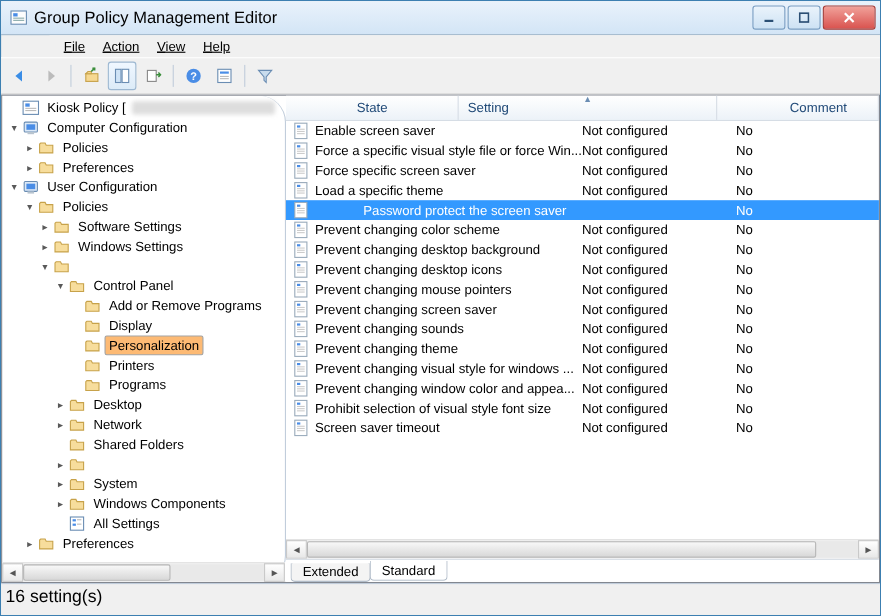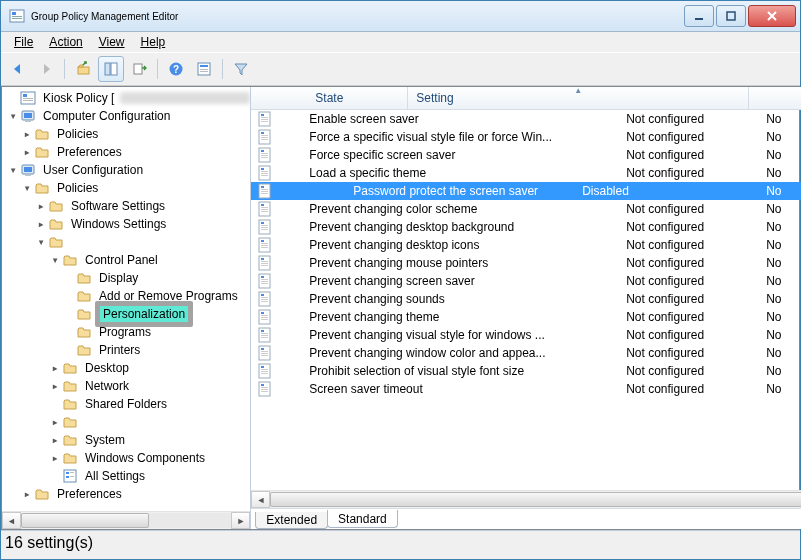--- a/index.html
+++ b/index.html
@@ -1,54 +1,54 @@
 <!DOCTYPE html>
 <html><head>
 <meta charset="utf-8">
 <style>
   body { margin:0; font-family:"Segoe UI",Tahoma,sans-serif; font-size:12px; color:#000; background:#fff; }
   .window { width:801px; height:560px; border:1px solid #3c7fb1; display:flex; flex-direction:column; background:#f0f0f0; box-sizing:border-box; }
   .titlebar { height:30px; background:linear-gradient(to bottom,#e9f2fb,#d3e5f6); display:flex; align-items:center; padding:0 4px; border-bottom:1px solid #a0b7cc; }
   .titlebar .icon { width:16px; height:16px; margin:0 6px 0 4px; }
-  .titlebar .title { flex:1; color:#000; font-size:10px; }
+  .titlebar .title { flex:1; color:#000; font-size:15px; }
   .winbtns { display:flex; gap:2px; }
   .winbtn { width:28px; height:20px; border:1px solid #7a9ec2; border-radius:3px; background:linear-gradient(to bottom,#eaf3fb,#cde2f4); display:flex; align-items:center; justify-content:center; font-size:11px; }
   .winbtn.close { background:linear-gradient(to bottom,#f1a19a,#d9534f); border-color:#a73a34; color:#fff; font-weight:bold; width:46px; }
-  .menubar { height:20px; display:flex; align-items:center; padding:0 6px; gap:2px; background:#f0f0f0; }
+  .menubar { height:20px; display:flex; align-items:center; padding:0 6px; gap:2px; background:#f0f0f0;margin-left:44px; }
   .menuitem { padding:1px 6px; border:1px solid transparent; }
   .menuitem u { text-decoration:underline; }
   .toolbar { height:28px; display:flex; align-items:center; padding:2px 4px; gap:2px; background:#f0f0f0; border-top:1px solid #fff; border-bottom:1px solid #ccc; }
   .tbbtn { width:24px; height:24px; border:1px solid transparent; border-radius:3px; display:flex; align-items:center; justify-content:center; }
   .tbbtn.active { border-color:#9db8d2; background:linear-gradient(to bottom,#f0f7ff,#dcebf8); }
   .tbsep { width:1px; height:20px; background:#c1cddb; margin:0 3px; }
   .content { flex:1; display:flex; background:#fff; border:1px solid #828790; margin:0; min-height:0; }
-  .left { width:280px; border-right:1px solid #c1cddb; display:flex; flex-direction:column; min-height:0; }
+  .left { width:280px; border-right:1px solid #c1cddb; display:flex; flex-direction:column; min-height:0;border-radius:24px; }
   .tree { flex:1; overflow:auto; padding:2px 0 2px 4px; }
   .treerow { display:flex; align-items:center; height:18px; white-space:nowrap; }
   .toggle { width:14px; text-align:center; color:#595959; font-size:12px; line-height:1; font-family:monospace; }
   .fico { width:16px; height:16px; margin-right:3px; }
   .treerow .lbl { padding:1px 3px; border:1px solid transparent; border-radius:2px; }
-  .treerow.sel .lbl { background:#5eead4; border:5px solid #a3a3a3; }
+  .treerow.sel .lbl { background:#fdba74; border:1px solid #a3a3a3; }
   .ind1{padding-left:0px}.ind2{padding-left:14px}.ind3{padding-left:28px}.ind4{padding-left:42px}.ind5{padding-left:56px}
   .hscroll { height:17px; border-top:1px solid #e3e3e3; display:flex; align-items:center; background:#f0f0f0; }
   .hscroll .btn { width:17px; height:15px; border:1px solid #c9c9c9; background:linear-gradient(#fff,#e8e8e8); display:flex;align-items:center;justify-content:center; font-size:9px; color:#555;}
   .hscroll .track { flex:1; height:15px; background:#e9e9e9; position:relative; }
   .hscroll .thumb { position:absolute; left:0; top:0; height:13px; width:60%; background:linear-gradient(#f8f8f8,#d8d8d8); border:1px solid #b6b6b6; border-radius:2px;}
   .right { flex:1; display:flex; flex-direction:column; min-height:0; }
   .listhdr { display:flex; height:22px; background:linear-gradient(to bottom,#fff,#ecf2f8); border-bottom:1px solid #d6dde5; }
   .colh { border-right:1px solid #d6dde5; display:flex; align-items:center; padding:0 8px; color:#214a78; position:relative;}
   .colh .sort { position:absolute; top:-1px; left:50%; transform:translateX(-50%); font-size:8px; color:#6b8db3; }
   .col-setting{flex:1}
   .col-state{width:140px; justify-content:center}
   .col-comment{width:110px; justify-content:flex-end; padding-right:28px}
   .listbody { flex:1; overflow:auto; }
   .row { display:flex; align-items:center; height:18px; padding-left:6px; }
   .row.sel { background:#3399ff; color:#fff;gap:44px; }
   .row .rico { width:16px; height:16px; margin-right:4px; }
-  .row .c1{flex:1; white-space:nowrap; overflow:hidden; text-overflow:ellipsis;margin-left:32px;}
+  .row .c1{flex:1; white-space:nowrap; overflow:hidden; text-overflow:ellipsis;}
   .row .c2{width:140px;}
   .row .c3{width:110px; text-align:left; padding-right:20px;}
   .tabs { height:20px; display:flex; align-items:flex-end; padding-left:4px; background:#fff; border-top:1px solid #d6dde5;}
   .tab { padding:1px 10px; border:1px solid #aab6c4; border-top:none; border-bottom-left-radius:4px; border-bottom-right-radius:4px; background:#f4f4f4; margin-right:-1px; font-size:12px;}
   .tab.active{ background:#fff; position:relative; top:-1px; padding-top:2px;}
   .status { height:22px; border-top:1px solid #c1cddb; padding:3px 4px; background:#f0f0f0; font-size:16px;}
   svg { display:block; }
 </style>
 </head>
 <body>
@@ -246,57 +246,57 @@
             </span>
             <span class="lbl">Control Panel</span>
           </div>
           <div class="treerow ind5">
             <span class="toggle"></span>
             <span class="fico">
               <svg width="16" height="16">
                 <path d="M2 5 L2 13 L14 13 L14 6 L8 6 L7 4 L3 4 Z" fill="#f7dd9c" stroke="#c7a24a"></path>
               </svg>
             </span>
+            <span class="lbl">Add or Remove Programs</span>
+          </div>
+          <div class="treerow ind5">
+            <span class="toggle"></span>
+            <span class="fico">
+              <svg width="16" height="16">
+                <path d="M2 5 L2 13 L14 13 L14 6 L8 6 L7 4 L3 4 Z" fill="#f7dd9c" stroke="#c7a24a"></path>
+              </svg>
+            </span>
             <span class="lbl">Display</span>
           </div>
+          <div class="treerow ind5 sel">
+            <span class="toggle"></span>
+            <span class="fico">
+              <svg width="16" height="16">
+                <path d="M2 5 L2 13 L14 13 L14 6 L8 6 L7 4 L3 4 Z" fill="#f7dd9c" stroke="#c7a24a"></path>
+              </svg>
+            </span>
+            <span class="lbl">Personalization</span>
+          </div>
           <div class="treerow ind5">
             <span class="toggle"></span>
             <span class="fico">
               <svg width="16" height="16">
                 <path d="M2 5 L2 13 L14 13 L14 6 L8 6 L7 4 L3 4 Z" fill="#f7dd9c" stroke="#c7a24a"></path>
               </svg>
             </span>
-            <span class="lbl">Add or Remove Programs</span>
-          </div>
-          <div class="treerow ind5 sel">
-            <span class="toggle"></span>
-            <span class="fico">
-              <svg width="16" height="16">
-                <path d="M2 5 L2 13 L14 13 L14 6 L8 6 L7 4 L3 4 Z" fill="#f7dd9c" stroke="#c7a24a"></path>
-              </svg>
-            </span>
-            <span class="lbl">Personalization</span>
+            <span class="lbl">Printers</span>
           </div>
           <div class="treerow ind5">
             <span class="toggle"></span>
             <span class="fico">
               <svg width="16" height="16">
                 <path d="M2 5 L2 13 L14 13 L14 6 L8 6 L7 4 L3 4 Z" fill="#f7dd9c" stroke="#c7a24a"></path>
               </svg>
             </span>
             <span class="lbl">Programs</span>
-          </div>
-          <div class="treerow ind5">
-            <span class="toggle"></span>
-            <span class="fico">
-              <svg width="16" height="16">
-                <path d="M2 5 L2 13 L14 13 L14 6 L8 6 L7 4 L3 4 Z" fill="#f7dd9c" stroke="#c7a24a"></path>
-              </svg>
-            </span>
-            <span class="lbl">Printers</span>
           </div>
           <div class="treerow ind4">
             <span class="toggle">▸</span>
             <span class="fico">
               <svg width="16" height="16">
                 <path d="M2 5 L2 13 L14 13 L14 6 L8 6 L7 4 L3 4 Z" fill="#f7dd9c" stroke="#c7a24a"></path>
               </svg>
             </span>
             <span class="lbl">Desktop</span>
           </div>
@@ -449,21 +449,20 @@
             <span class="rico">
               <svg width="16" height="16">
                 <rect x="2" y="1" width="11" height="14" fill="#fff" stroke="#9ab"></rect>
                 <rect x="4" y="3" width="3" height="2" fill="#4a8de6"></rect>
                 <rect x="4" y="6" width="7" height="1" fill="#ccc"></rect>
                 <rect x="4" y="8" width="7" height="1" fill="#ccc"></rect>
                 <rect x="4" y="10" width="7" height="1" fill="#ccc"></rect>
               </svg>
             </span>
             <span class="c1">Password protect the screen saver</span>
-            <span class="c2">Disabled</span>
             <span class="c3">No</span>
           </div>
           <div class="row">
             <span class="rico">
               <svg width="16" height="16">
                 <rect x="2" y="1" width="11" height="14" fill="#fff" stroke="#9ab"></rect>
                 <rect x="4" y="3" width="3" height="2" fill="#4a8de6"></rect>
                 <rect x="4" y="6" width="7" height="1" fill="#ccc"></rect>
                 <rect x="4" y="8" width="7" height="1" fill="#ccc"></rect>
                 <rect x="4" y="10" width="7" height="1" fill="#ccc"></rect>

